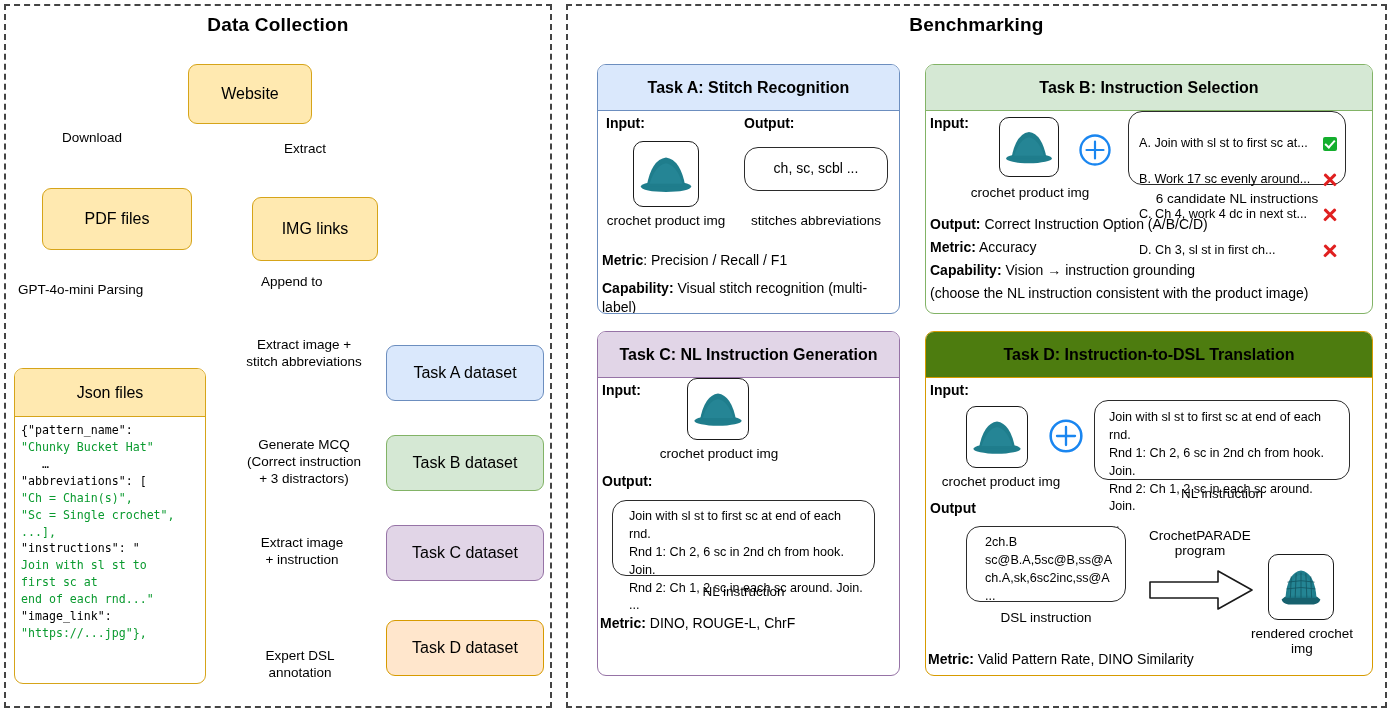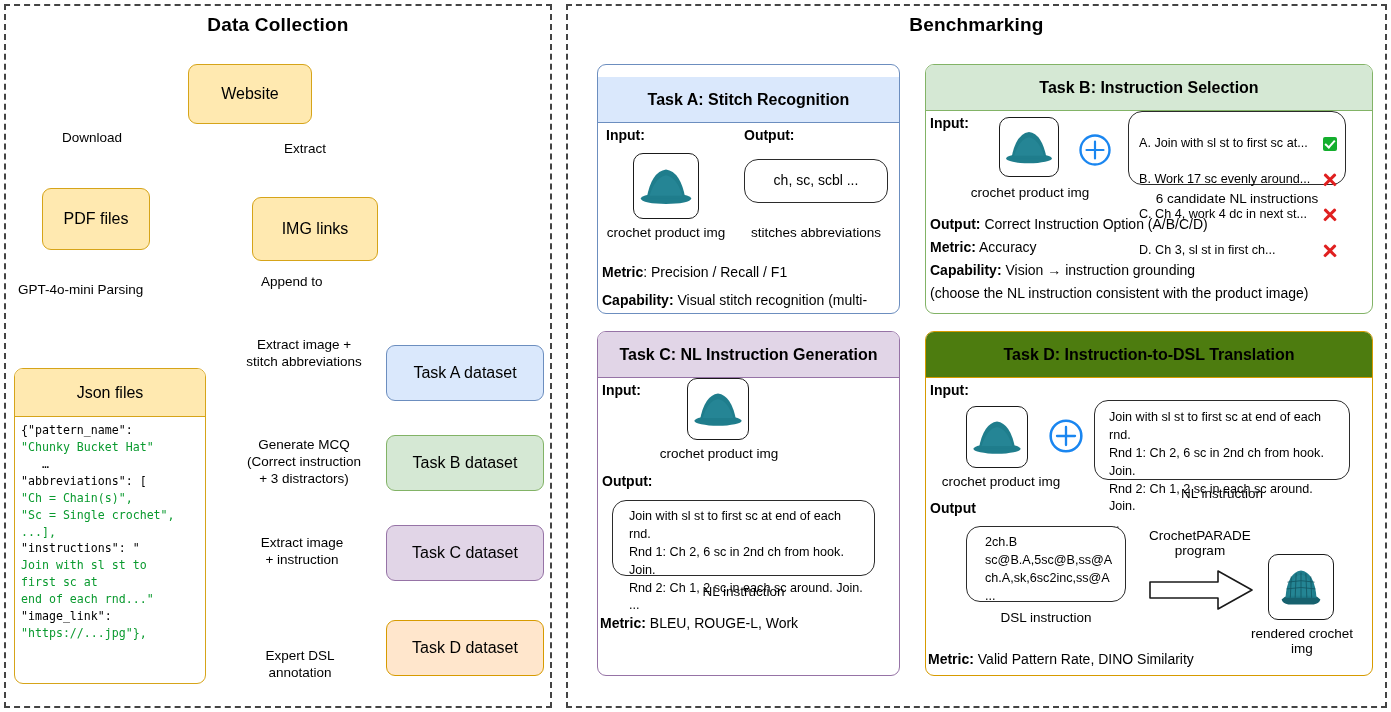--- a/index.html
+++ b/index.html
@@ -103,21 +103,21 @@
   }
   .card-head {
     height: 46px;
     display: flex; align-items: center; justify-content: center;
     font-weight: bold;
     font-size: 16px;
   }
   .card-body { position: relative; padding: 12px 12px; }
 
   .c-blue   { border: 1.8px solid #6c8ebf; }
-  .c-blue   .card-head { background: #dae8fc; border-bottom: 1.8px solid #6c8ebf; margin-top: 12px; }
+  .c-blue   .card-head { background: #dae8fc; border-bottom: 1.8px solid #6c8ebf; }
   .c-green  { border: 1.8px solid #82b366; }
   .c-green  .card-head { background: #d5e8d4; border-bottom: 1.8px solid #82b366; }
   .c-purple { border: 1.8px solid #9673a6; }
   .c-purple .card-head { background: #e1d5e7; border-bottom: 1.8px solid #9673a6; }
   .c-orange { border: 1.8px solid #d79b00; }
   .c-orange .card-head { background: #4d7c0f; border-bottom: 1.8px solid #d79b00; }
 
   #card-a { left: 597px; top: 64px;  width: 303px; height: 250px; }
   #card-b { left: 925px; top: 64px;  width: 448px; height: 250px; }
   #card-c { left: 597px; top: 331px; width: 303px; height: 345px; }
@@ -211,21 +211,21 @@
 
       <path d="M314,648 L376,648" marker-end="url(#ah)"></path>
     </g>
   </svg>
 
   <div class="panel" id="panel-left"></div>
   <div class="panel-title" id="title-left" style="left:4px;width:548px;">Data Collection</div>
 
   <div class="node n-yellow" id="node-website" style="left:188px;top:64px;width:124px;height:60px;">Website</div>
 
-  <div class="node n-yellow" id="node-pdf" style="left:42px;top:188px;width:108px;height:62px;">PDF files</div>
+  <div class="node n-yellow" id="node-pdf" style="left:42px;top:188px;width:150px;height:62px;">PDF files</div>
 
   <div class="node n-yellow" id="node-img" style="left:252px;top:197px;width:126px;height:64px;">IMG links</div>
 
   <div class="lbl lbl-left" style="left:62px;top:130px;">Download</div>
   <div class="lbl lbl-left" style="left:284px;top:141px;">Extract</div>
   <div class="lbl lbl-left" style="left:18px;top:282px;">GPT-4o-mini Parsing</div>
   <div class="lbl lbl-left" style="left:261px;top:274px;">Append to</div>
 
   <div id="json-box">
     <div id="json-head">Json files</div>
@@ -347,21 +347,21 @@
 
       <div class="abs lbl-b" style="left:4px;top:95px;">Output:</div>
 
       <div class="bubble" style="left:14px;top:122px;width:263px;height:76px;padding:7px 10px 7px 16px;">Join with sl st to first sc at end of each rnd.
 Rnd 1: Ch 2, 6 sc in 2nd ch from hook. Join.
 Rnd 2: Ch 1, 2 sc in each sc around. Join.
 ...</div>
       <div class="caption" style="left:14px;top:206px;width:263px;">NL instruction</div>
 
       <div class="abs txt" style="left:2px;top:236px;">
-        <b>Metric:</b><span> BLEU, ROUGE-L, Work</span>
+        <b>Metric:</b><span> DINO, ROUGE-L, ChrF</span>
       </div>
       <div class="abs txt" style="left:2px;top:259px;margin-top:45px;">
         <b>Capability:</b><span> Vision → NL instruction generation</span>
       </div>
     </div>
   </div>
 
   <div class="card c-orange" id="card-d">
     <div class="card-head">Task D: Instruction-to-DSL Translation</div>
     <div class="card-body">

